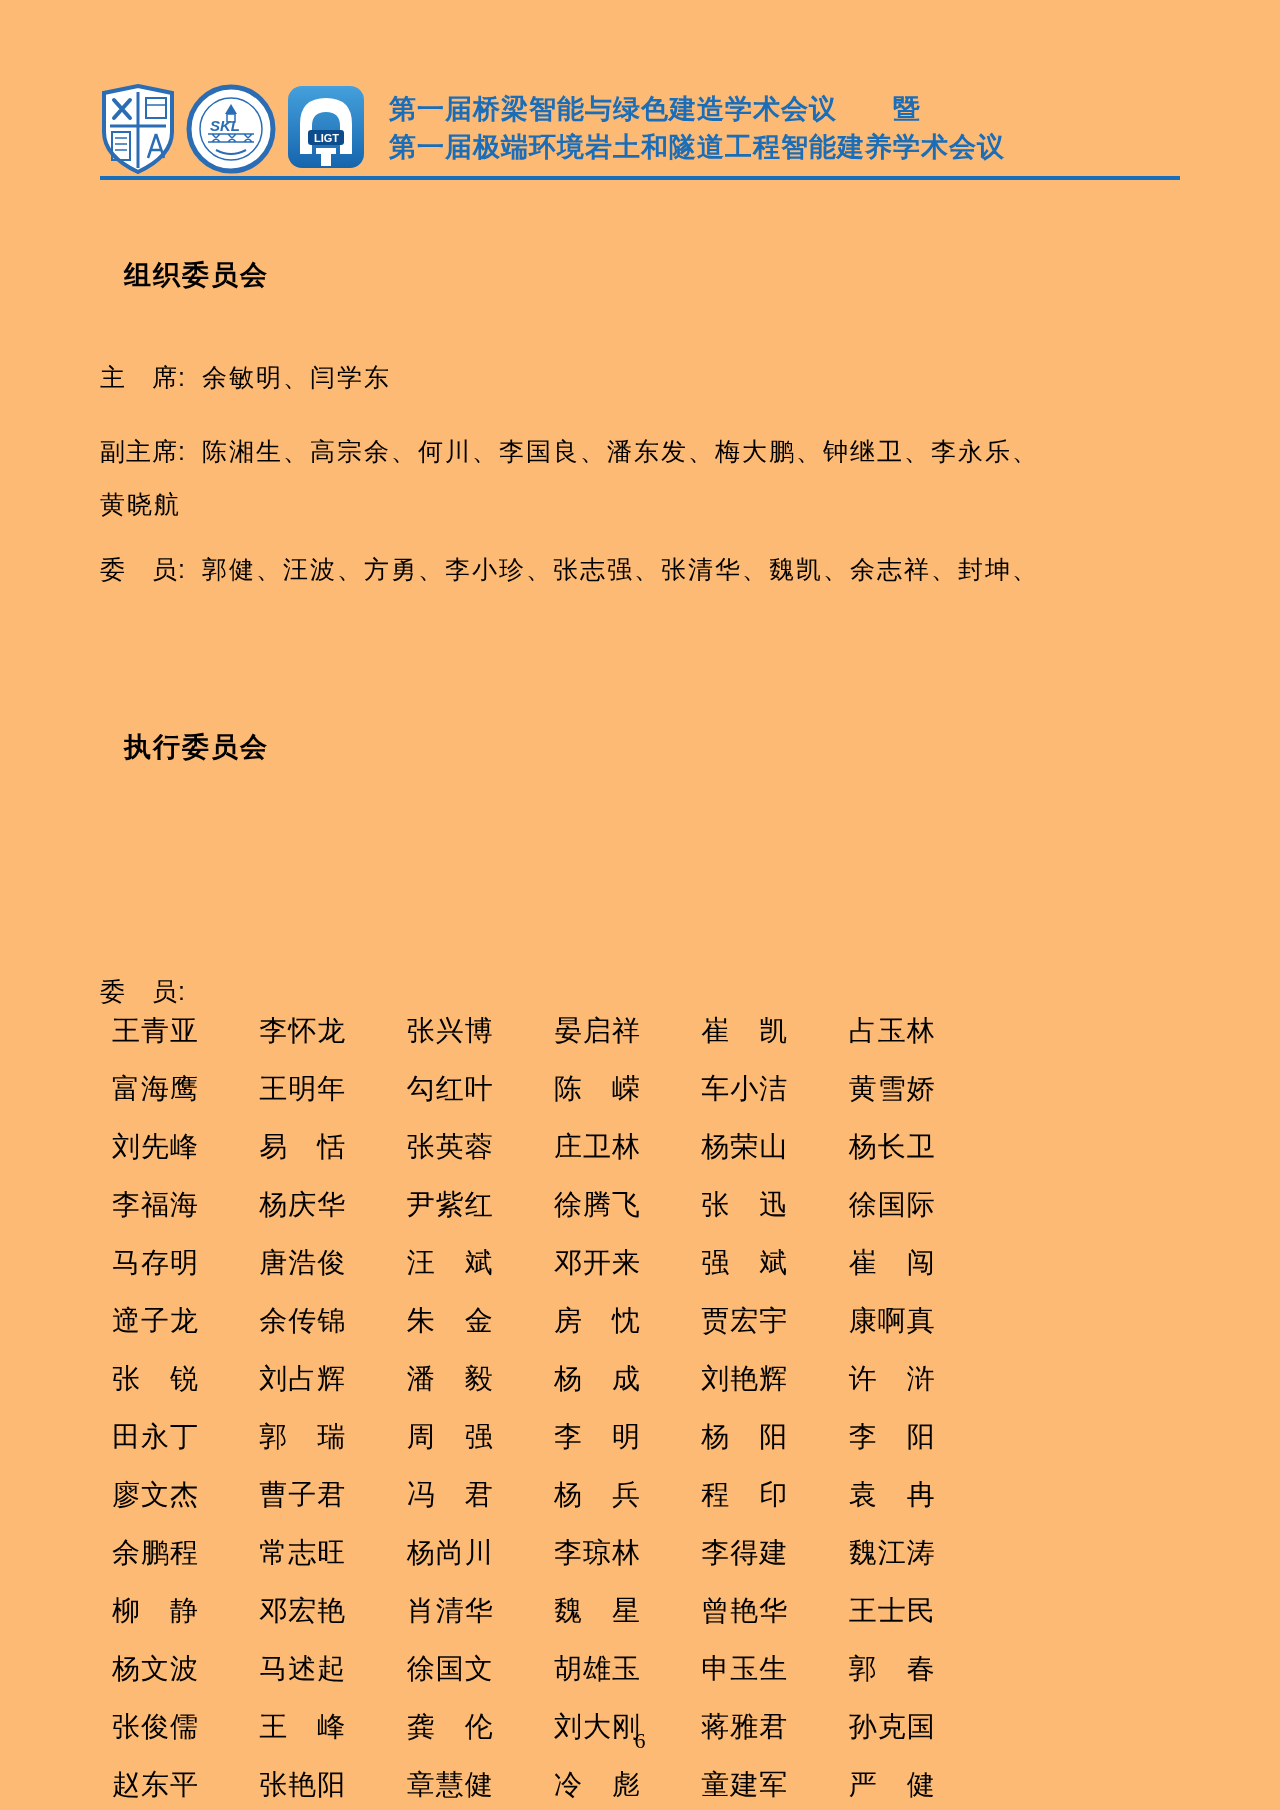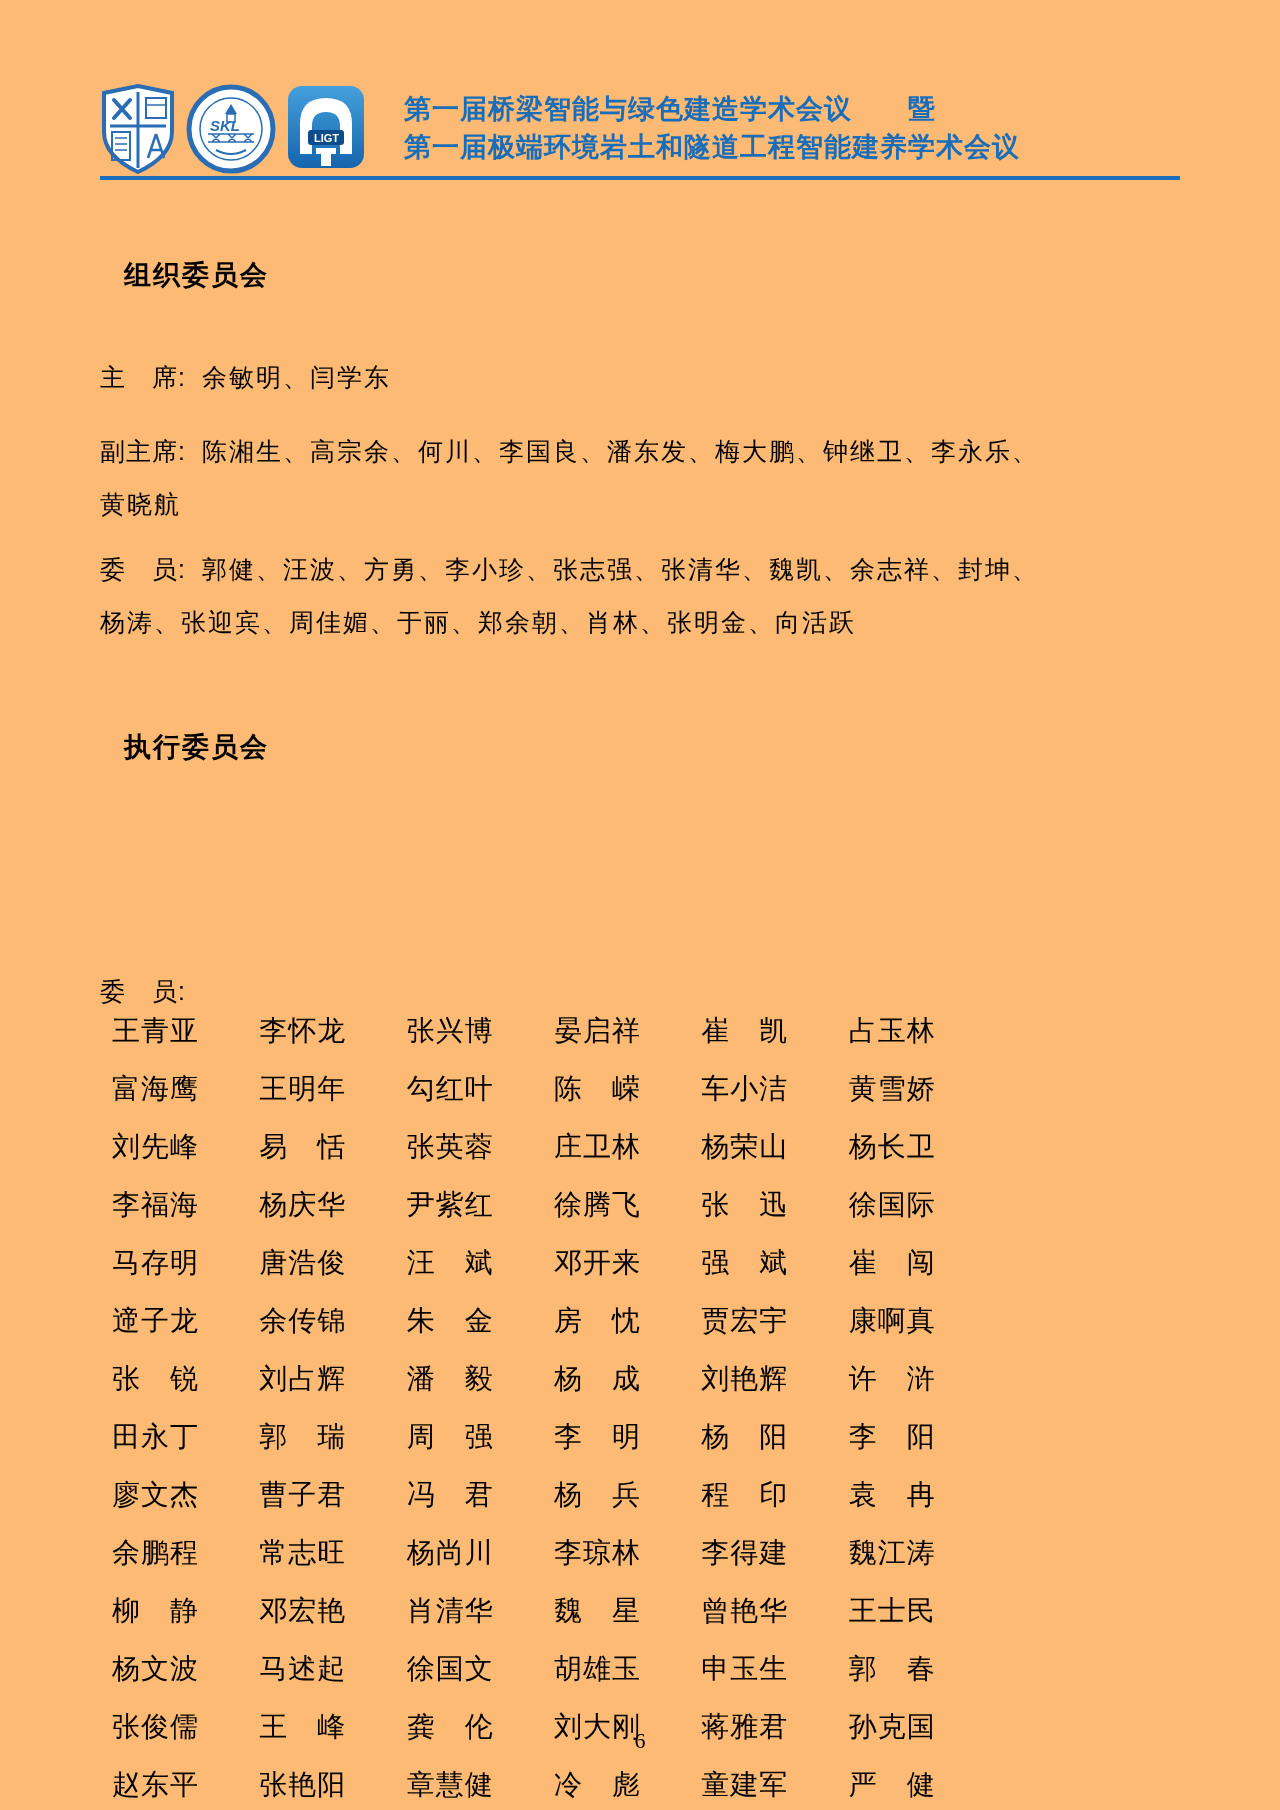--- a/index.html
+++ b/index.html
@@ -9,21 +9,21 @@
     margin:0 auto;
     background:#fdba74;
     font-family:"Liberation Sans",sans-serif;
     color:#000;
     overflow:hidden;
   }
   
   .header{position:absolute;left:100px;top:84px;width:1080px;display:flex;align-items:flex-start;}
   .logo{flex:0 0 auto;margin-right:10px;}
   .title-block{
-    margin-left:28px;padding-top:6px;
+    margin-left:13px;padding-top:6px;
     color:var(--accent,#1a6db8);
     font-weight:bold;
     font-size:27px;line-height:38px;
     letter-spacing:1px;
     white-space:nowrap;
   }
   .divider{position:absolute;left:100px;width:1080px;top:176px;height:4px;background:var(--accent,#1a6db8);}
   
   .section-heading{
     position:absolute;left:100px;
@@ -129,21 +129,20 @@
     <span class="label">主　席:</span><span class="names nowrap">余敏明、闫学东</span>
   </p>
 
   <p class="entry" style="top:400px">
     <span class="label">副主席:</span><span class="names nowrap">陈湘生、高宗余、何川、李国良、潘东发、梅大鹏、钟继卫、李永乐、</span><br>
     <span class="names nowrap">黄晓航</span>
   </p>
 
   <p class="entry" style="top:518px">
     <span class="label">委　员:</span><span class="names nowrap">郭健、汪波、方勇、李小珍、张志强、张清华、魏凯、余志祥、封坤、</span><br>
-    <span class="names nowrap">杨涛、张迎宾、周佳媚、于丽、郑余朝、肖林、张明金、向活跃</span>
   </p>
 
   <div class="section-heading" style="top:730px">执行委员会</div>
 
 
 
   <p class="entry" style="top:940px">
     <span class="label">委　员:</span>
   </p>
 

